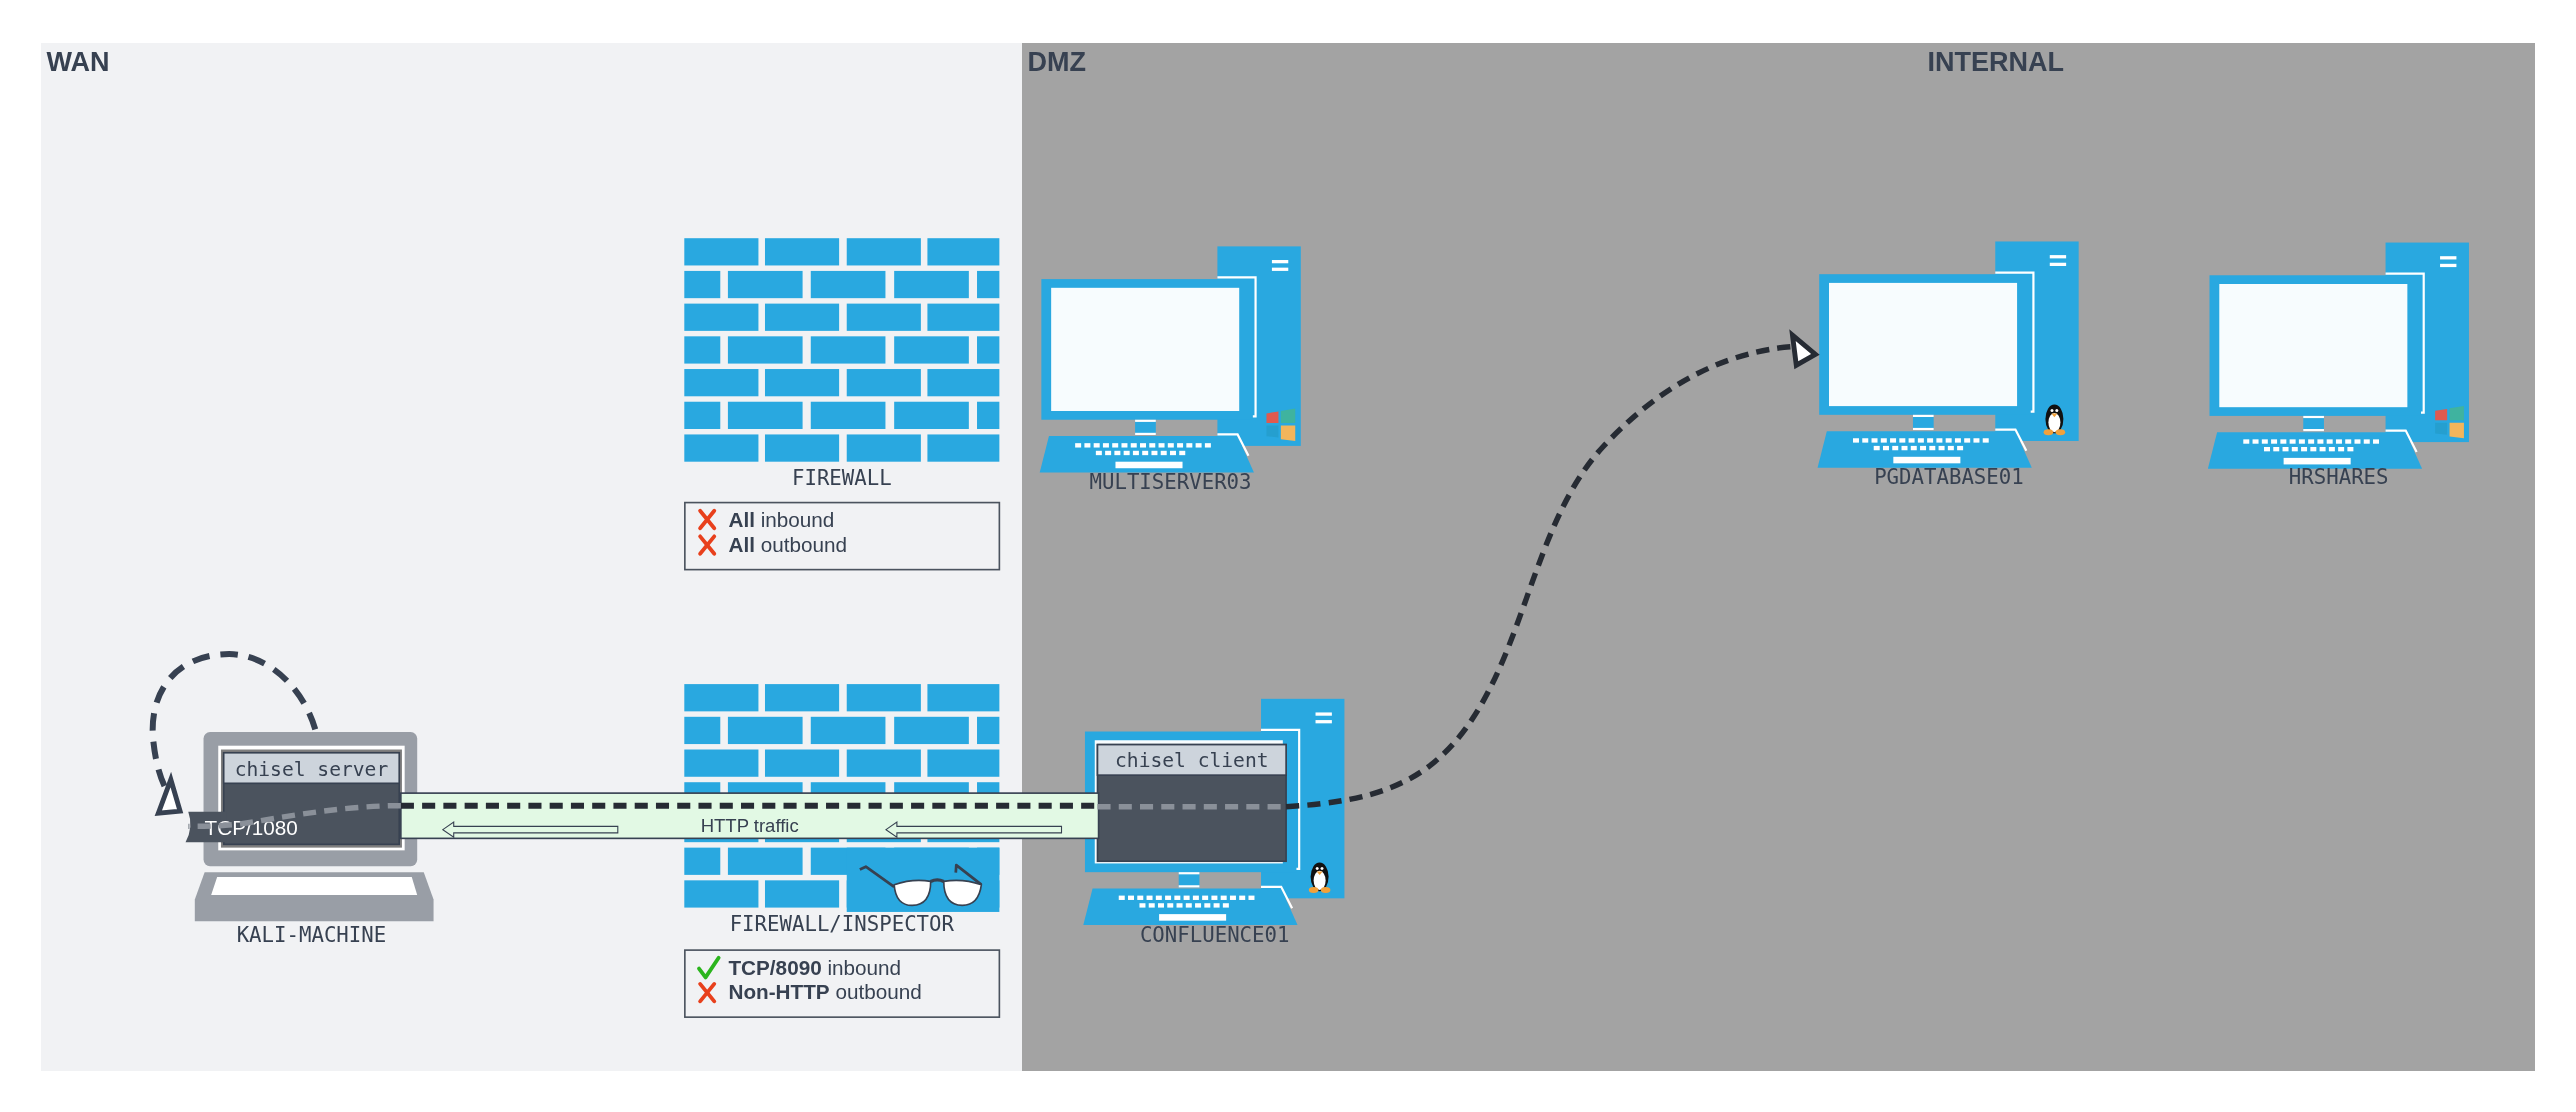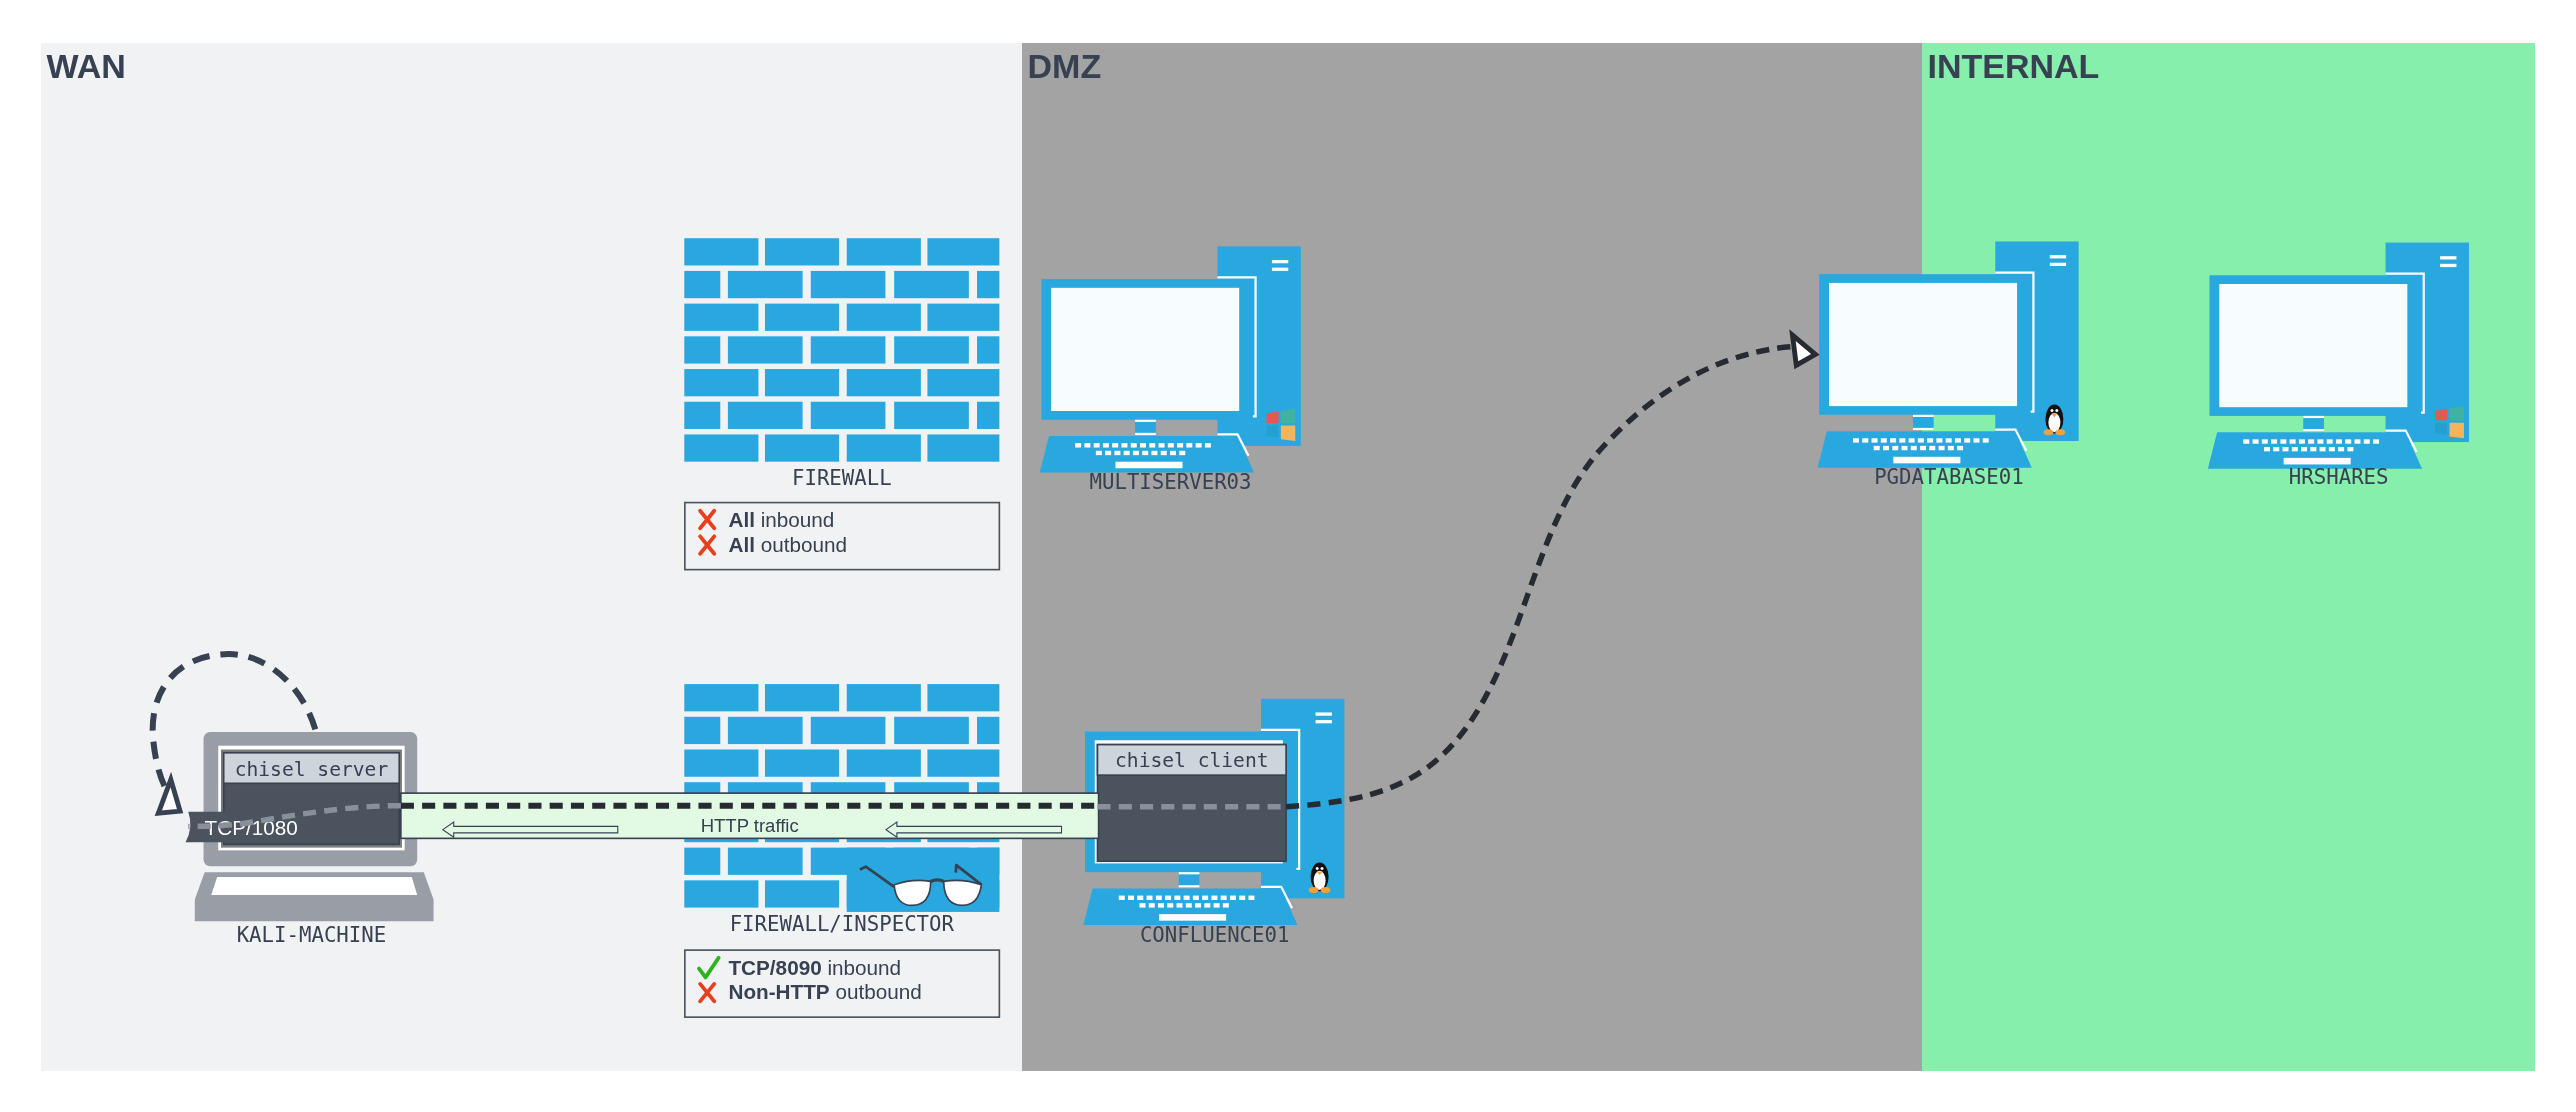--- a/index.html
+++ b/index.html
@@ -1,21 +1,21 @@
 <!DOCTYPE html>
 <html style="font-size:8.7px"><head>
 <meta charset="utf-8">
 <style>
   html, body { margin: 0; padding: 0; background: #ffffff; }
   body { width: 2576px; height: 1112px; position: relative; overflow: hidden; font-family: "Liberation Sans", sans-serif; }
   .zone { position: absolute; top: 43px; height: 1028px; }
-  .zone-title { position: absolute; top: 4.4px; left: 5.5px; font-family: "Liberation Sans", sans-serif; font-weight: bold; font-size: 34px; color: #374151; letter-spacing: 0px; }
+  .zone-title { position: absolute; top: 4.4px; left: 5.5px; font-family: "Liberation Sans", sans-serif; font-weight: bold; font-size: 27px; color: #374151; letter-spacing: 0px; }
   #zone-wan { left: 41px; width: 981px; background: #f1f2f4; }
   #zone-dmz { left: 1022px; width: 900px; background: #a3a3a3; }
-  #zone-internal { left: 1922px; width: 613px; background: #86efac; }
+  #zone-internal { left: 1922px; width: 613px; background: #a3a3a3; }
   svg#diagram { position: absolute; left: 0; top: 0; width: 2576px; height: 1112px; }
   .mono-label { font-family: "DejaVu Sans Mono", monospace; font-size: 38px; fill: #374151; }
   .rule-text { font-family: "Liberation Sans", sans-serif; font-size: 38px; fill: #374151; }
 </style>
 </head>
 <body>
 
 <div class="zone" id="zone-wan">
   <div class="zone-title">WAN</div>
 </div>

